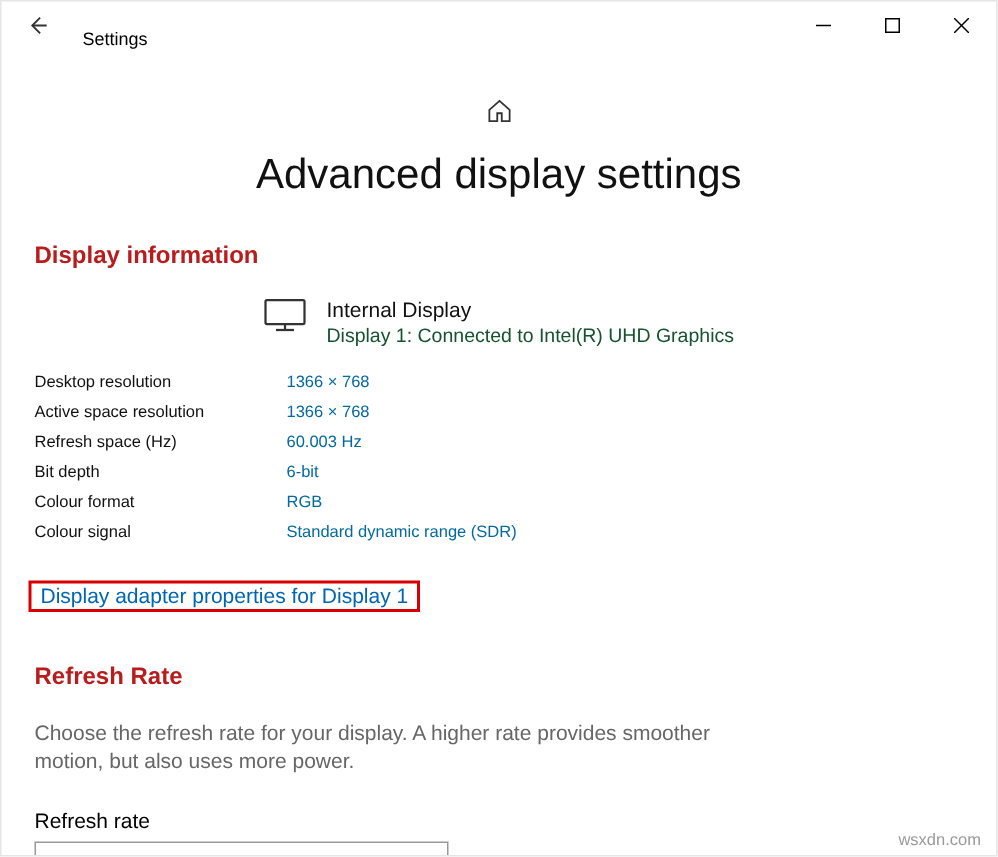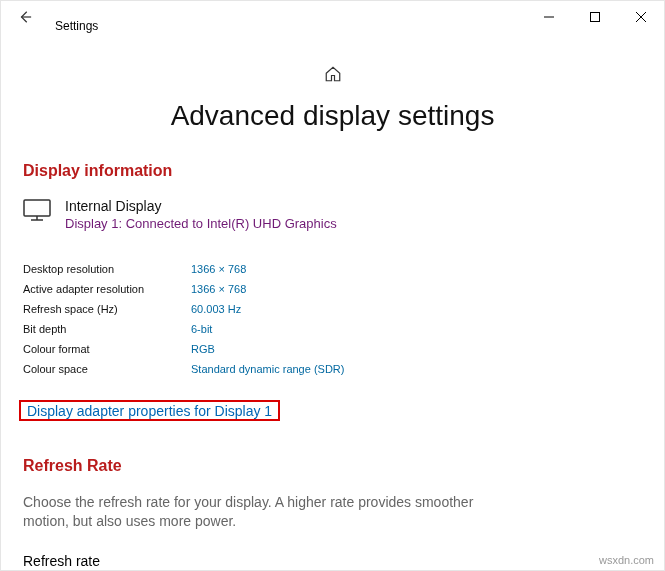--- a/index.html
+++ b/index.html
@@ -69,25 +69,26 @@
     }
     h2 {
       font-weight: 700;
       font-size: 16px;
       color: #b91c1c;
       margin-bottom: 18px;
     }
     .display-block {
       display: flex;
       gap: 14px;
-      margin-bottom: 32px;
+      margin-bottom: 18px;
+      justify-content: center;
     }
     .mon-icon svg { display:block; }
     .disp-title { font-size: 14px; color:#111; }
-    .disp-sub { font-size: 13px; color:#701a75; margin-top:2px;}
+    .disp-sub { font-size: 13px; color:#14532d; margin-top:2px;}
     .info-row {
       display: flex;
       align-items: center;
       font-size: 11px;
       color: #111;
       margin-bottom: 8px;
     }
     .info-label { width: 168px; }
     .info-val { color:#0369a1; }
     .link {
@@ -190,37 +191,37 @@
       <div class="disp-title">Internal Display</div>
       <div class="disp-sub">Display 1: Connected to Intel(R) UHD Graphics</div>
     </div>
   </div>
 
   <div class="info-row">
     <div class="info-label">Desktop resolution</div>
     <div class="info-val">1366 × 768</div>
   </div>
   <div class="info-row">
-    <div class="info-label">Active adapter resolution</div>
+    <div class="info-label">Active space resolution</div>
     <div class="info-val">1366 × 768</div>
   </div>
   <div class="info-row">
     <div class="info-label">Refresh space (Hz)</div>
     <div class="info-val">60.003 Hz</div>
   </div>
   <div class="info-row">
     <div class="info-label">Bit depth</div>
     <div class="info-val">6-bit</div>
   </div>
   <div class="info-row">
     <div class="info-label">Colour format</div>
     <div class="info-val">RGB</div>
   </div>
   <div class="info-row">
-    <div class="info-label">Colour space</div>
+    <div class="info-label">Colour signal</div>
     <div class="info-val">Standard dynamic range (SDR)</div>
   </div>
 
   <span class="link-highlight">
     <a class="link">Display adapter properties for Display 1</a>
   </span>
 
   <div class="section2">
     <h2>Refresh Rate</h2>
     <div class="desc">Choose the refresh rate for your display. A higher rate provides smoother motion, but also uses more power.</div>

